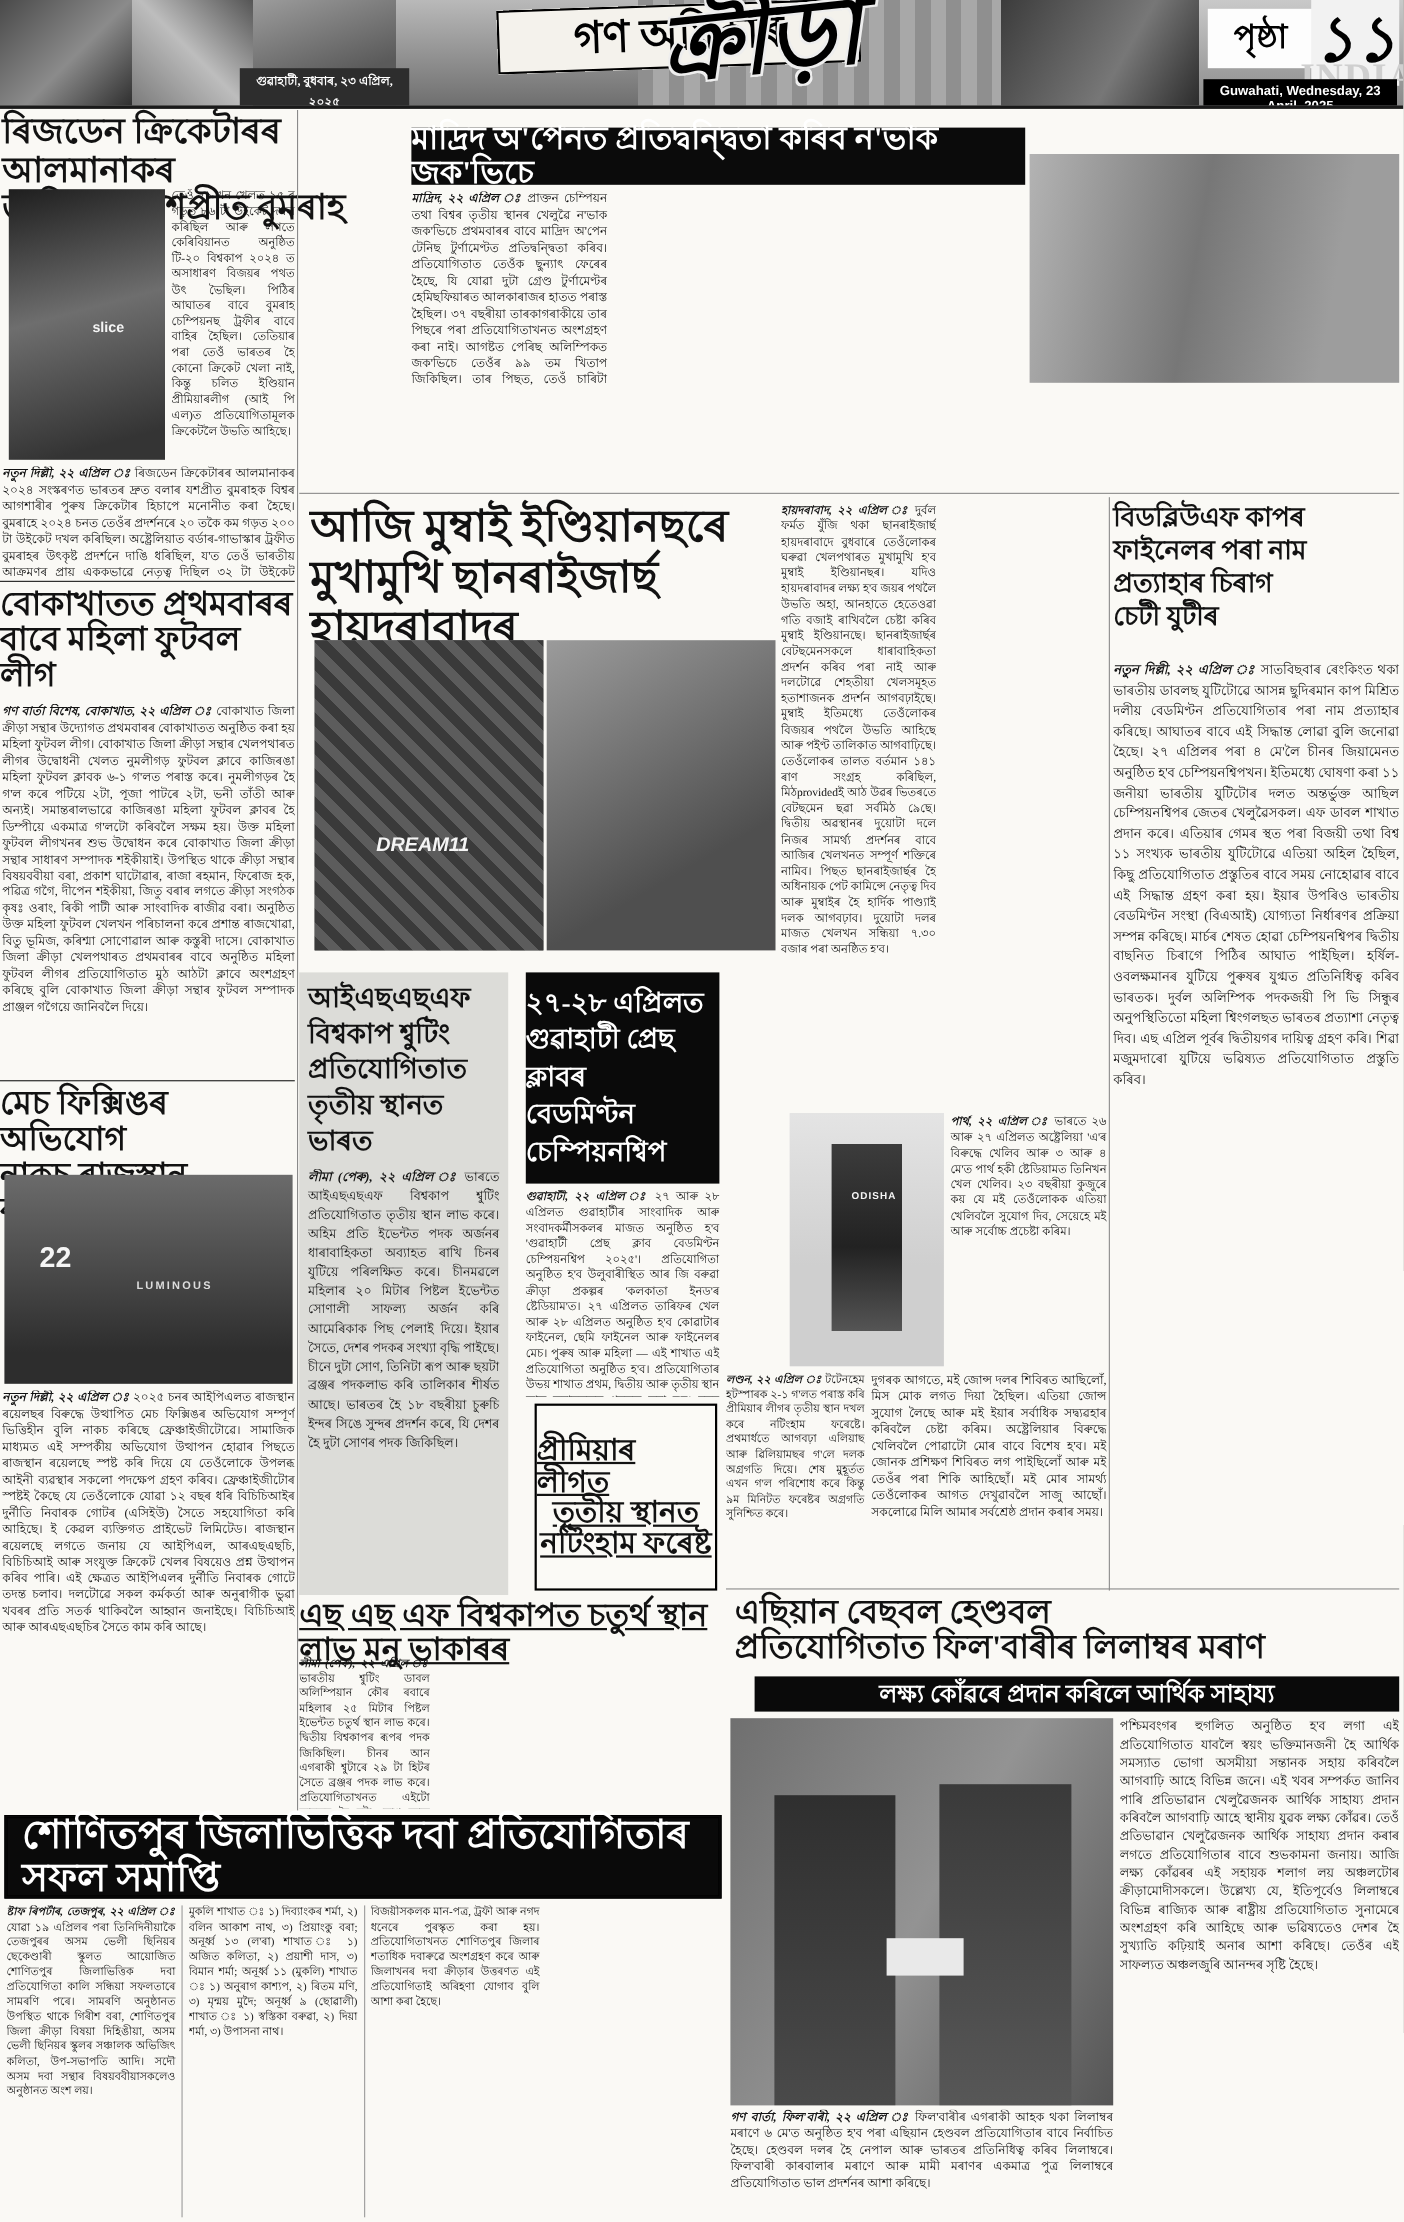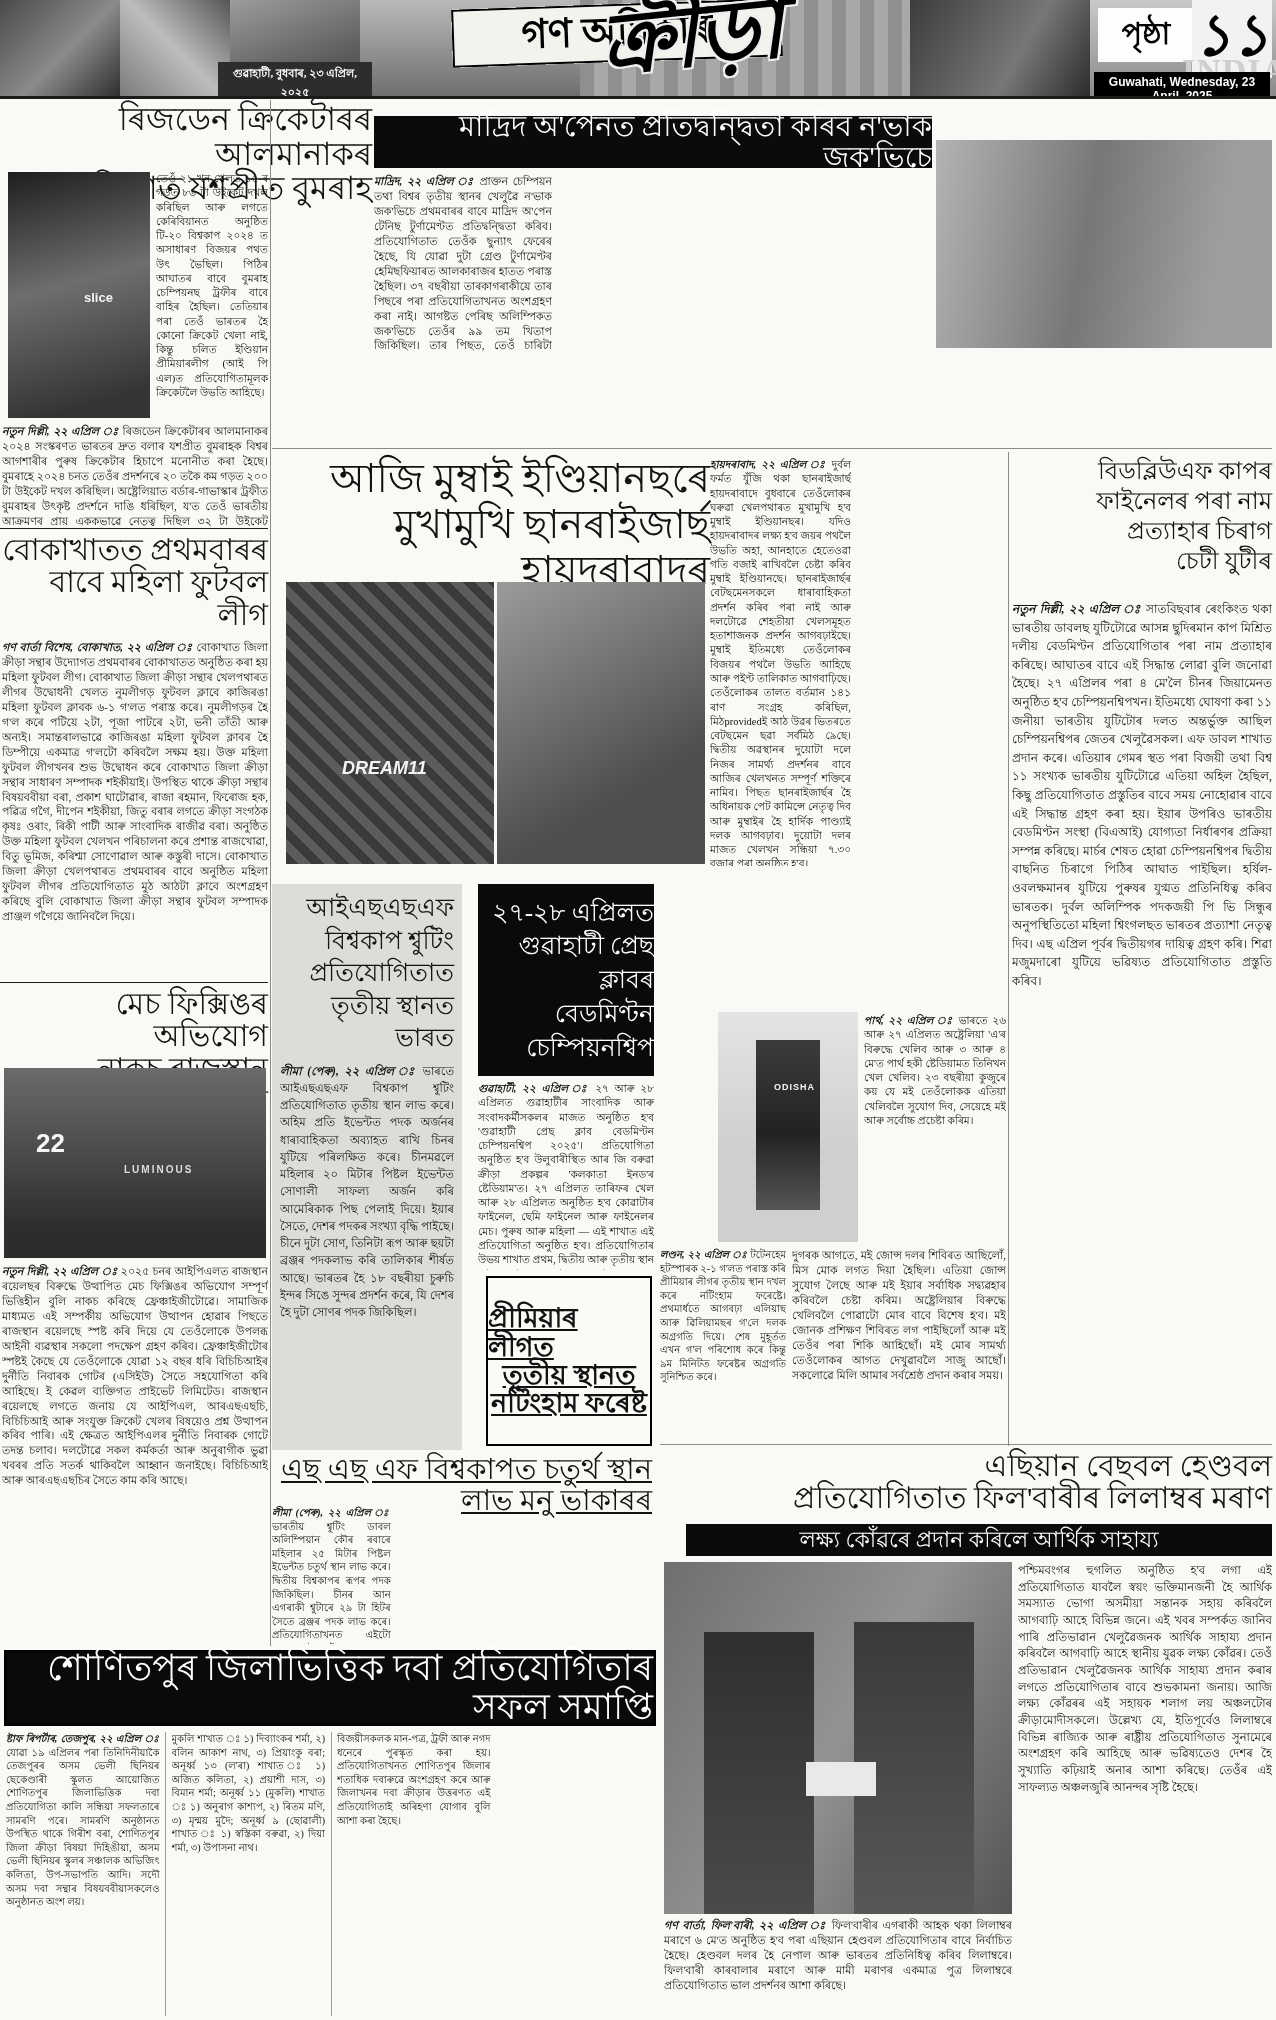--- a/index.html
+++ b/index.html
@@ -1,19 +1,19 @@
 <!DOCTYPE html>
 <html><head>
 <meta charset="utf-8">
 <style>
   html,body{margin:0;padding:0;background:#d7d5d0;}
   .page{position:relative;width:1276px;height:2020px;margin:0 auto;background:#faf9f5;
         font-family:"Liberation Serif","DejaVu Sans",serif;color:#121212;overflow:hidden;}
   .abs{position:absolute;box-sizing:border-box;}
-  .hl{font-weight:normal;text-align:right;line-height:1.08;}
+  .hl{font-weight:bold;text-align:left;line-height:1.08;}
   .bt{font-size:11px;line-height:1.36;text-align:justify;margin:0;overflow:hidden;}
   .dl{font-weight:bold;font-style:italic;}
   .c2{column-count:2;column-gap:12px;column-rule:1px solid #9a9a9a;}
   .c3{column-count:3;column-gap:12px;column-rule:1px solid #9a9a9a;}
   .c4{column-count:4;column-gap:12px;column-rule:1px solid #9a9a9a;}
   .rule{position:absolute;background:#1a1a1a;}
   .photo{position:absolute;overflow:hidden;filter:grayscale(100%);}
   .banner{background:#0b0b0b;color:#fff;}
   .masthead{background:#1f1f1f;overflow:hidden;}
   .tile{position:absolute;top:0;height:96px;}
@@ -33,21 +33,21 @@
   .dateen{position:absolute;left:1094px;top:72px;width:176px;background:#000;color:#fff;
           font-size:12px;font-weight:bold;text-align:center;padding:3px 0;font-family:"Liberation Sans",sans-serif;}
   .india{position:absolute;left:1182px;top:52px;font-family:"Liberation Serif",serif;
          font-weight:bold;font-size:34px;color:#cfcfcf;letter-spacing:1px;}
   .blackbox{background:#0a0a0a;color:#fff;}
   .graypanel{background:#dcdcd8;}
   .jersey{position:absolute;color:#f5f5f5;font-family:"Liberation Sans",sans-serif;font-weight:bold;}
   .forestbox{border:2px solid #000;background:#fbfaf6;display:flex;flex-direction:column;
              align-items:center;justify-content:center;}
   .forestbox div{font-weight:bold;font-size:27px;text-decoration:underline;line-height:1.05;}
-  .dbl{border:3px double #000;}
+  .dbl{border:3px double #000;padding-left:13px;}
 </style>
 </head>
 <body>
 
 <div class="page">
 
   <div class="abs masthead" style="left:0;top:0;width:1276px;height:96px;">
     <div class="tile" style="left:0;width:120px;background:linear-gradient(135deg,#4a4a4a,#8b8b8b 55%,#2f2f2f);"></div>
     <div class="tile" style="left:120px;width:110px;background:linear-gradient(45deg,#7b7b7b,#bdbdbd 50%,#555);"></div>
     <div class="tile" style="left:230px;width:130px;background:linear-gradient(160deg,#9c9c9c,#5a5a5a 70%);"></div>

